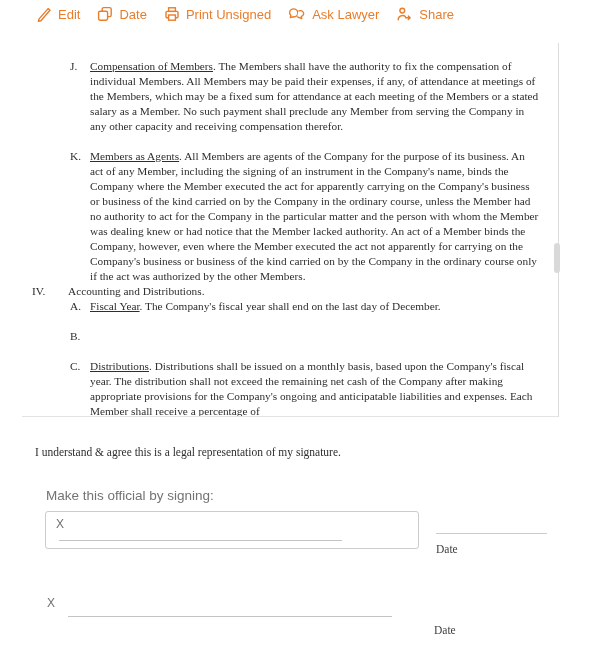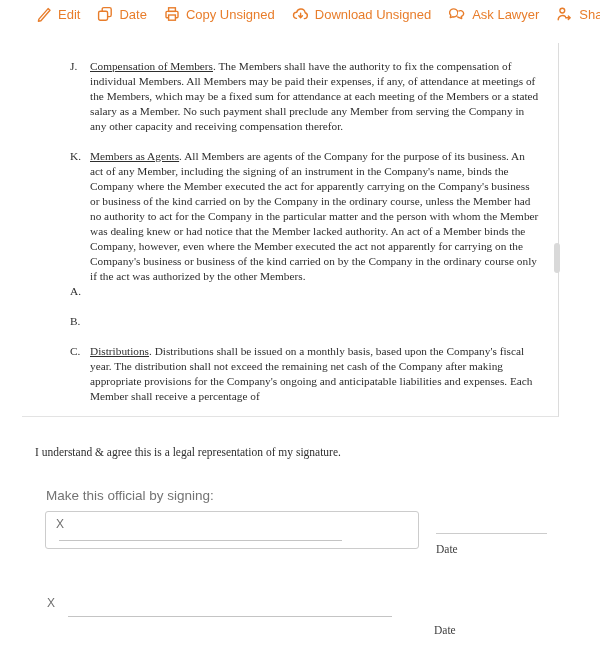--- a/index.html
+++ b/index.html
@@ -120,32 +120,23 @@
   </div>
 
   <div class="tool-item">
     <span>
       <svg width="16" height="16" viewBox="0 0 16 16" fill="none" stroke="currentColor" stroke-width="1.4">
         <rect x="4.6" y="1.8" width="6.8" height="3.6"></rect>
         <rect x="2" y="5.4" width="12" height="6.4" rx="1"></rect>
         <rect x="4.6" y="9" width="6.8" height="5.2" fill="#ffffff"></rect>
       </svg>
     </span>
-    <span>Copy Unsigned</span>
+    <span>Print Unsigned</span>
   </div>
 
-  <div class="tool-item">
-    <span>
-      <svg width="17" height="16" viewBox="0 0 17 16" fill="none" stroke="currentColor" stroke-width="1.4" stroke-linecap="round" stroke-linejoin="round">
-        <path d="M12.3 12.6 a3 3 0 0 0 .8 -5.9 a4.3 4.3 0 0 0 -8.4 -.5 a3.1 3.1 0 0 0 -.2 6.2"></path>
-        <path d="M8.6 7.2 v4.3 M6.8 9.8 l1.8 1.9 1.8 -1.9"></path>
-      </svg>
-    </span>
-    <span>Download Unsigned</span>
-  </div>
 
   <div class="tool-item">
     <span>
       <svg width="18" height="16" viewBox="0 0 18 16" fill="none" stroke="currentColor" stroke-width="1.4" stroke-linejoin="round">
         <path d="M9.8 6.6 a4.1 3.7 0 1 0 -7 2.6 l-.5 2.4 2.4 -.8 a4.1 3.7 0 0 0 5.1 -4.2z"></path>
         <path d="M10.4 5.3 a3.2 3 0 1 1 2.9 5.2 l.4 2 -2 -.7 a3.2 3 0 0 1 -2.4 -1.3" fill="#ffffff"></path>
       </svg>
     </span>
     <span>Ask Lawyer</span>
   </div>
@@ -164,22 +155,27 @@
 
 <div class="doc-viewer" id="doc-content">
     <div class="doc-row inner">
       <span class="doc-letter">J.</span>
       <span class="doc-text"><span class="doc-heading">Compensation of Members</span><span>. The Members shall have the authority to fix the compensation of individual Members. All Members may be paid their expenses, if any, of attendance at meetings of the Members, which may be a fixed sum for attendance at each meeting of the Members or a stated salary as a Member. No such payment shall preclude any Member from serving the Company in any other capacity and receiving compensation therefor.</span></span>
     </div>
     <div class="doc-row inner gap-before">
       <span class="doc-letter">K.</span>
       <span class="doc-text"><span class="doc-heading">Members as Agents</span><span>. All Members are agents of the Company for the purpose of its business. An act of any Member, including the signing of an instrument in the Company's name, binds the Company where the Member executed the act for apparently carrying on the Company's business or business of the kind carried on by the Company in the ordinary course, unless the Member had no authority to act for the Company in the particular matter and the person with whom the Member was dealing knew or had notice that the Member lacked authority. An act of a Member binds the Company, however, even where the Member executed the act not apparently for carrying on the Company's business or business of the kind carried on by the Company in the ordinary course only if the act was authorized by the other Members.</span></span>
     </div>
+    <div class="doc-row outer">
+      <span class="doc-letter">IV.</span>
+      <span class="doc-text"><span>Accounting and Distributions.</span></span>
+    </div>
     <div class="doc-row inner">
       <span class="doc-letter">A.</span>
+      <span class="doc-text"><span class="doc-heading">Fiscal Year</span><span>. The Company's fiscal year shall end on the last day of December.</span></span>
     </div>
     <div class="doc-row inner gap-before">
       <span class="doc-letter">B.</span>
     </div>
     <div class="doc-row inner gap-before">
       <span class="doc-letter">C.</span>
       <span class="doc-text"><span class="doc-heading">Distributions</span><span>. Distributions shall be issued on a monthly basis, based upon the Company's fiscal year. The distribution shall not exceed the remaining net cash of the Company after making appropriate provisions for the Company's ongoing and anticipatable liabilities and expenses. Each Member shall receive a percentage of</span></span>
     </div>
   </div>
 <div class="scroll-thumb"></div>

